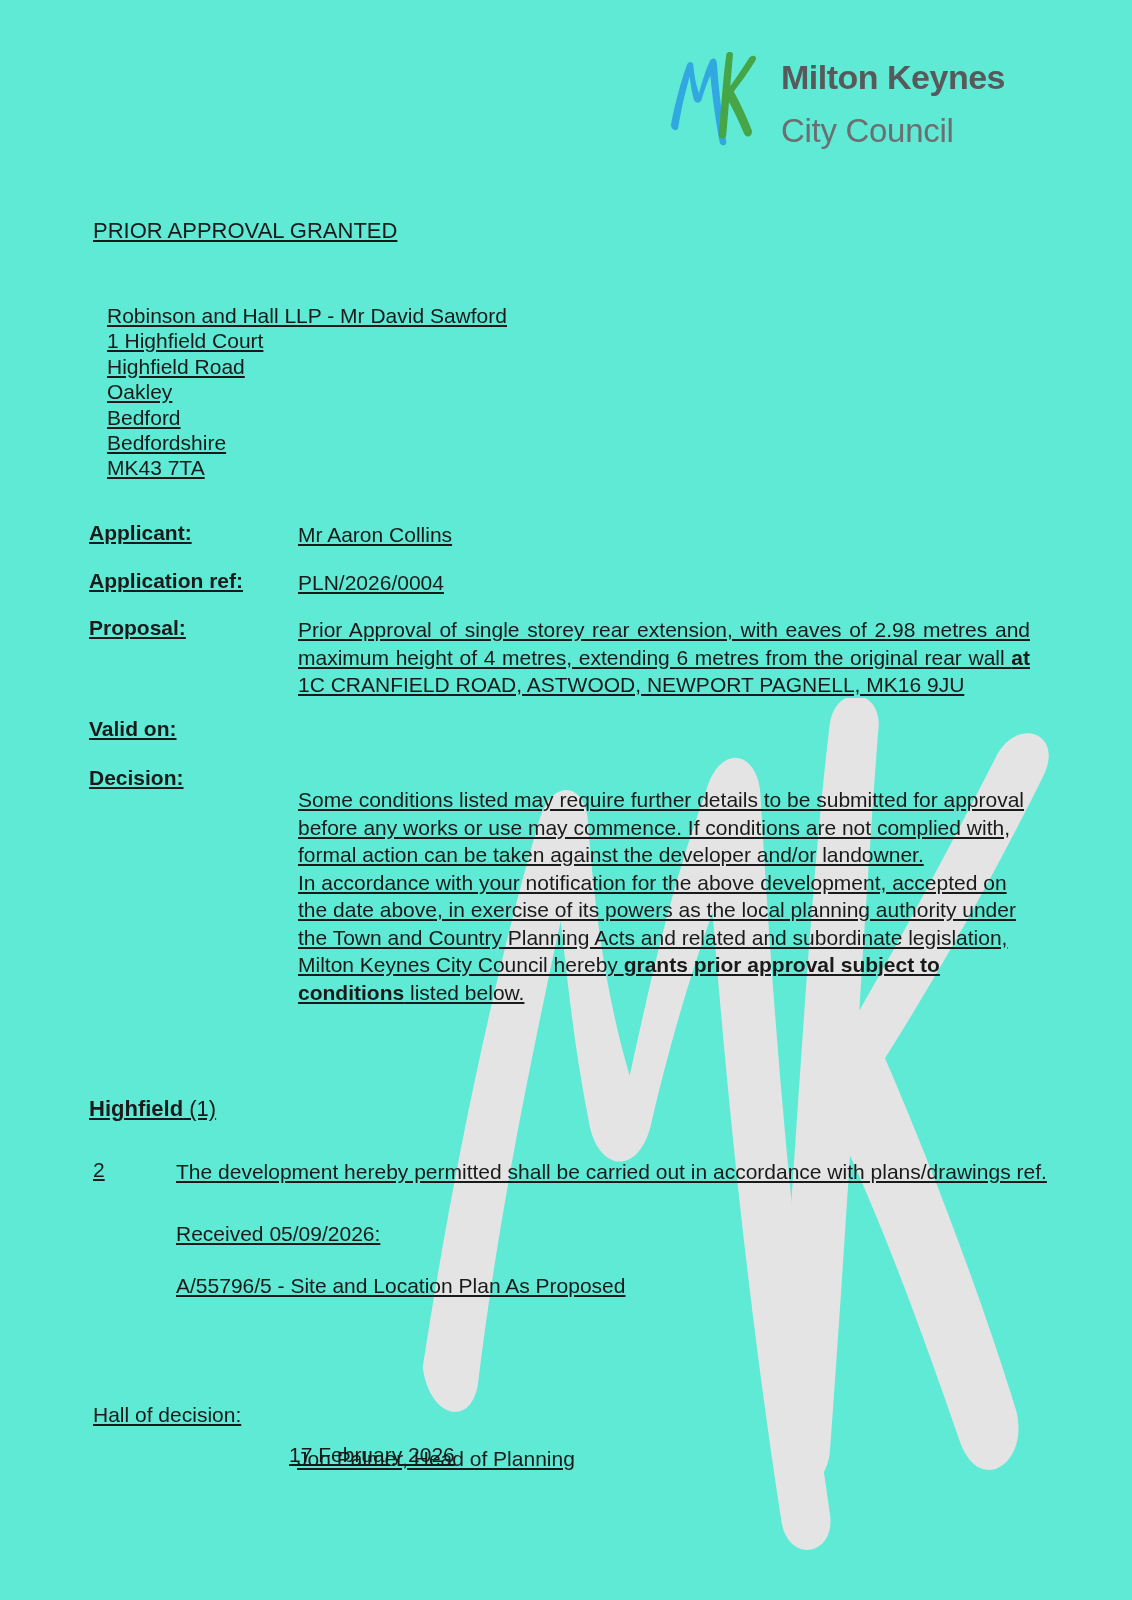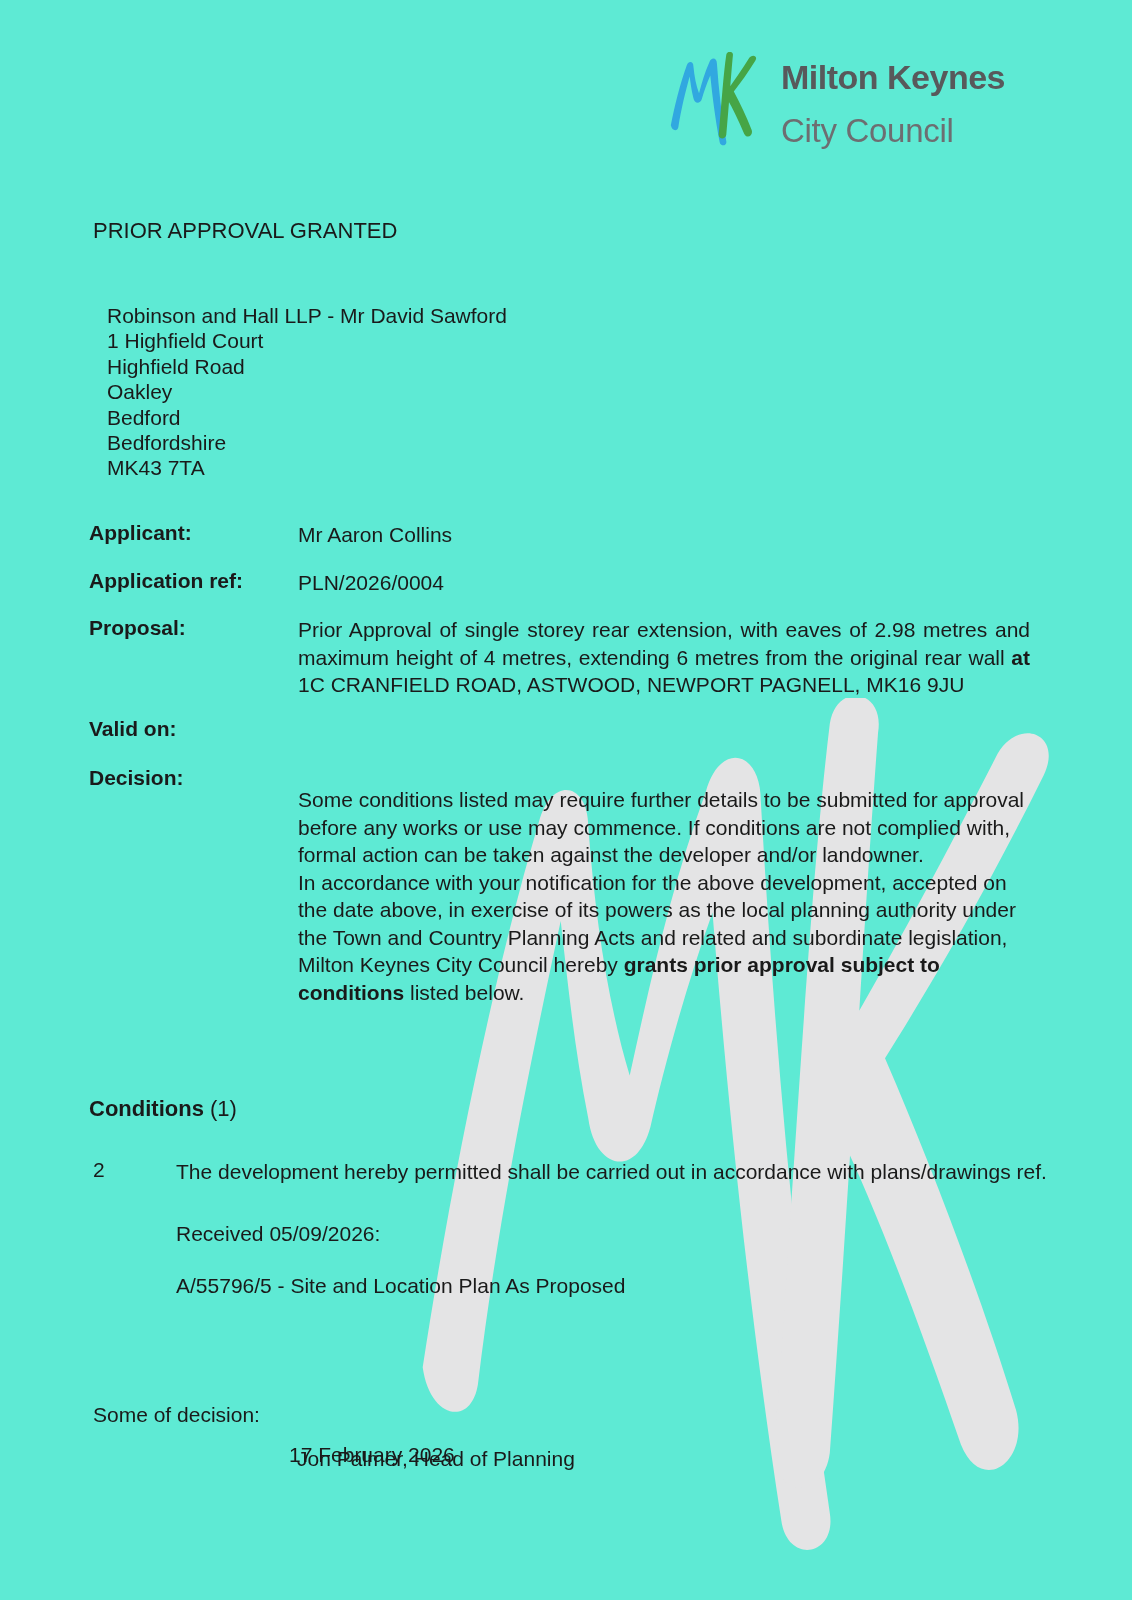--- a/index.html
+++ b/index.html
@@ -4,21 +4,21 @@
 <style>
   html,body{margin:0;padding:0;background:#ffffff;}
   .page{
     position:relative;
     width:1132px;height:1600px;
     background:#5eead4;
     overflow:hidden;
     font-family:"Liberation Sans", sans-serif;
     color:#1a1a1a;
   }
-  .abs{position:absolute;}
+  .abs{position:absolute;text-decoration:underline;}
   .watermark{position:absolute;left:402px;top:698px;z-index:0;}
 
   
   .logo-glyph{position:absolute;left:668px;top:52px;z-index:1;}
   .wordmark{position:absolute;left:781px;top:60px;z-index:1;line-height:1;}
   .wordmark .l1{font-size:34px;font-weight:bold;color:#58595b;letter-spacing:-0.5px;}
   .wordmark .l2{font-size:33px;font-weight:normal;color:#6d6e71;margin-top:20px;letter-spacing:-0.3px;}
 
   .doc-title{left:93px;top:218px;font-size:22px;z-index:1;}
 
@@ -80,24 +80,24 @@
   <div class="abs row-value justify" style="top:616px"><span>Prior Approval of single storey rear extension, with eaves of 2.98 metres and maximum height of 4 metres, extending 6 metres from the original rear wall </span><span class="b">at</span><span> 1C CRANFIELD ROAD, ASTWOOD, NEWPORT PAGNELL, MK16 9JU</span></div>
 
   <div class="abs row-label" style="top:717px">Valid on:</div>
 
   <div class="abs row-label" style="top:766px">Decision:</div>
   <div class="abs row-value" style="top:766px">
     <div style="margin-top:20px">Some conditions listed may require further details to be submitted for approval before any works or use may commence. If conditions are not complied with, formal action can be taken against the developer and/or landowner.</div>
     <div><span>In accordance with your notification for the above development, accepted on the date above, in exercise of its powers as the local planning authority under the Town and Country Planning Acts and related and subordinate legislation, Milton Keynes City Council hereby </span><span class="b">grants prior approval subject to conditions</span><span> listed below.</span></div>
   </div>
 
-  <div class="abs cond-heading"><span class="b">Conditions</span><span> (1)</span></div>
+  <div class="abs cond-heading"><span class="b">Highfield</span><span> (1)</span></div>
 
   <div class="abs cond-number">2</div>
   <div class="abs cond-text" style="top:1158px">The development hereby permitted shall be carried out in accordance with plans/drawings ref.</div>
   <div class="abs cond-text" style="top:1220px">Received 05/09/2026:</div>
   <div class="abs cond-text" style="top:1272px">A/55796/5 - Site and Location Plan As Proposed</div>
 
-  <div class="abs footer-label">Some of decision:</div>
+  <div class="abs footer-label">Hall of decision:</div>
   <div class="abs footer-value">17 February 2026</div>
   <div class="abs footer-sign">Jon Palmer, Head of Planning</div>
 
 </div>
 
 </body></html>

